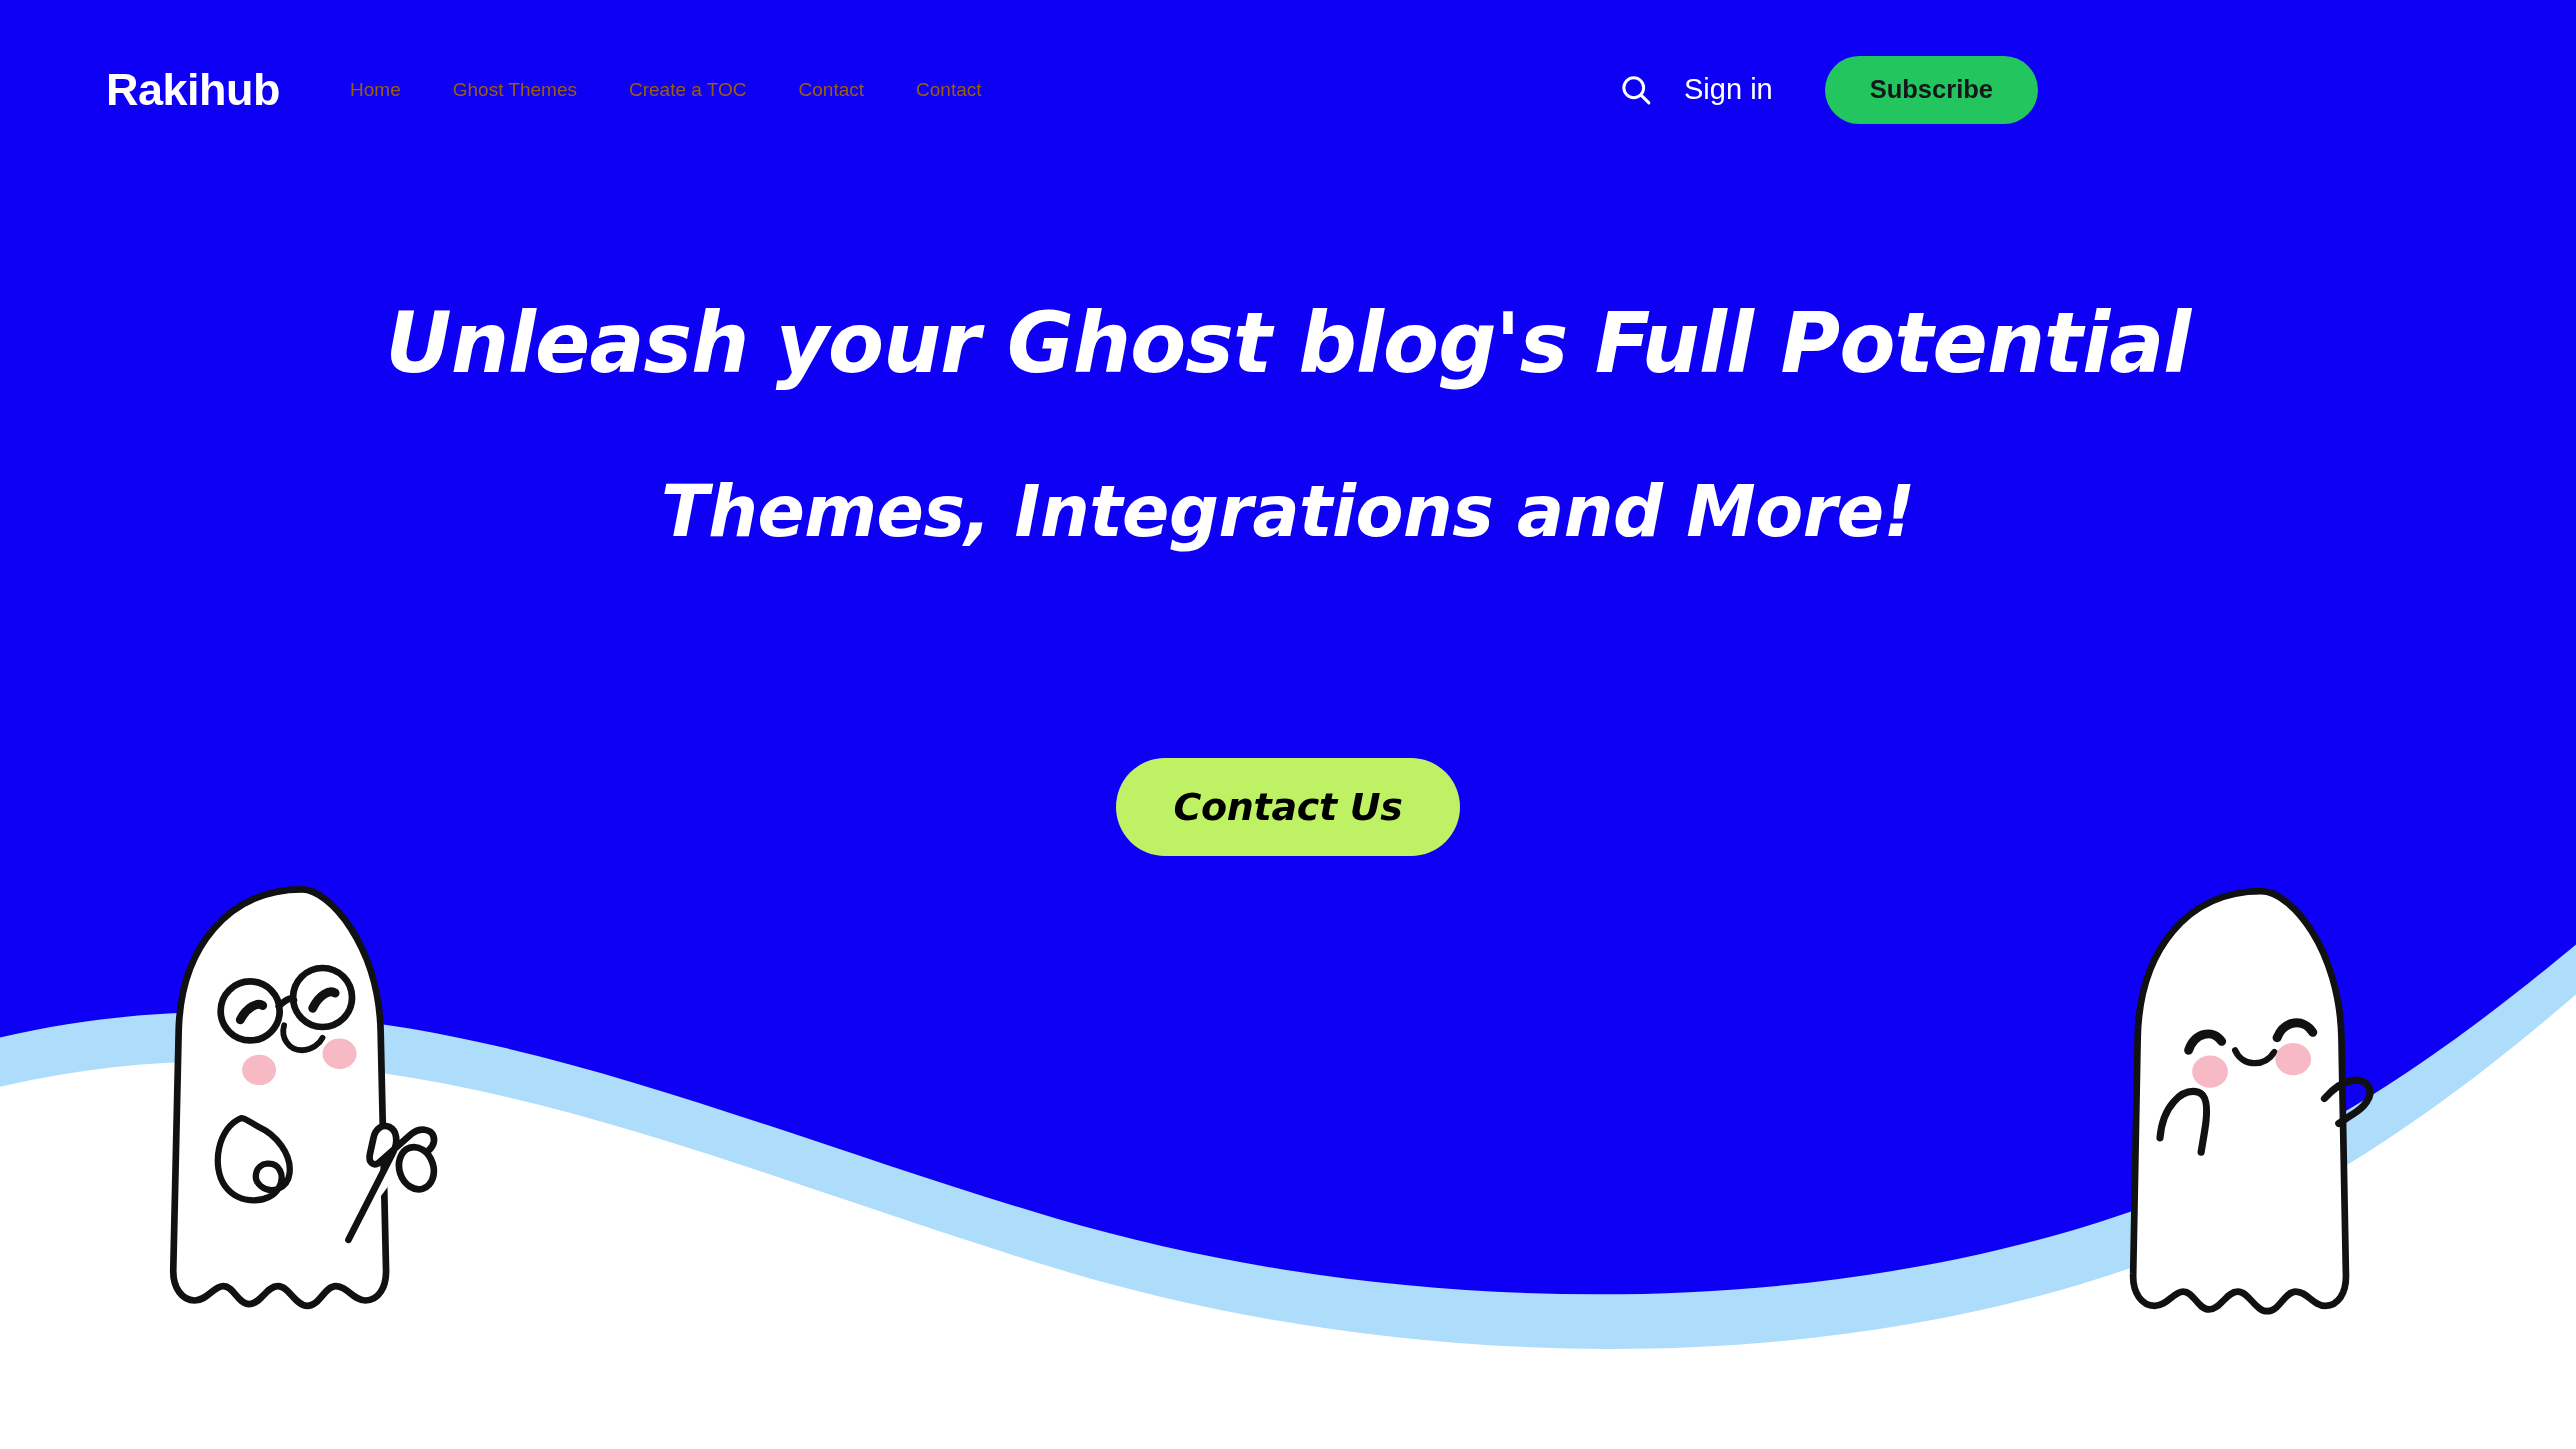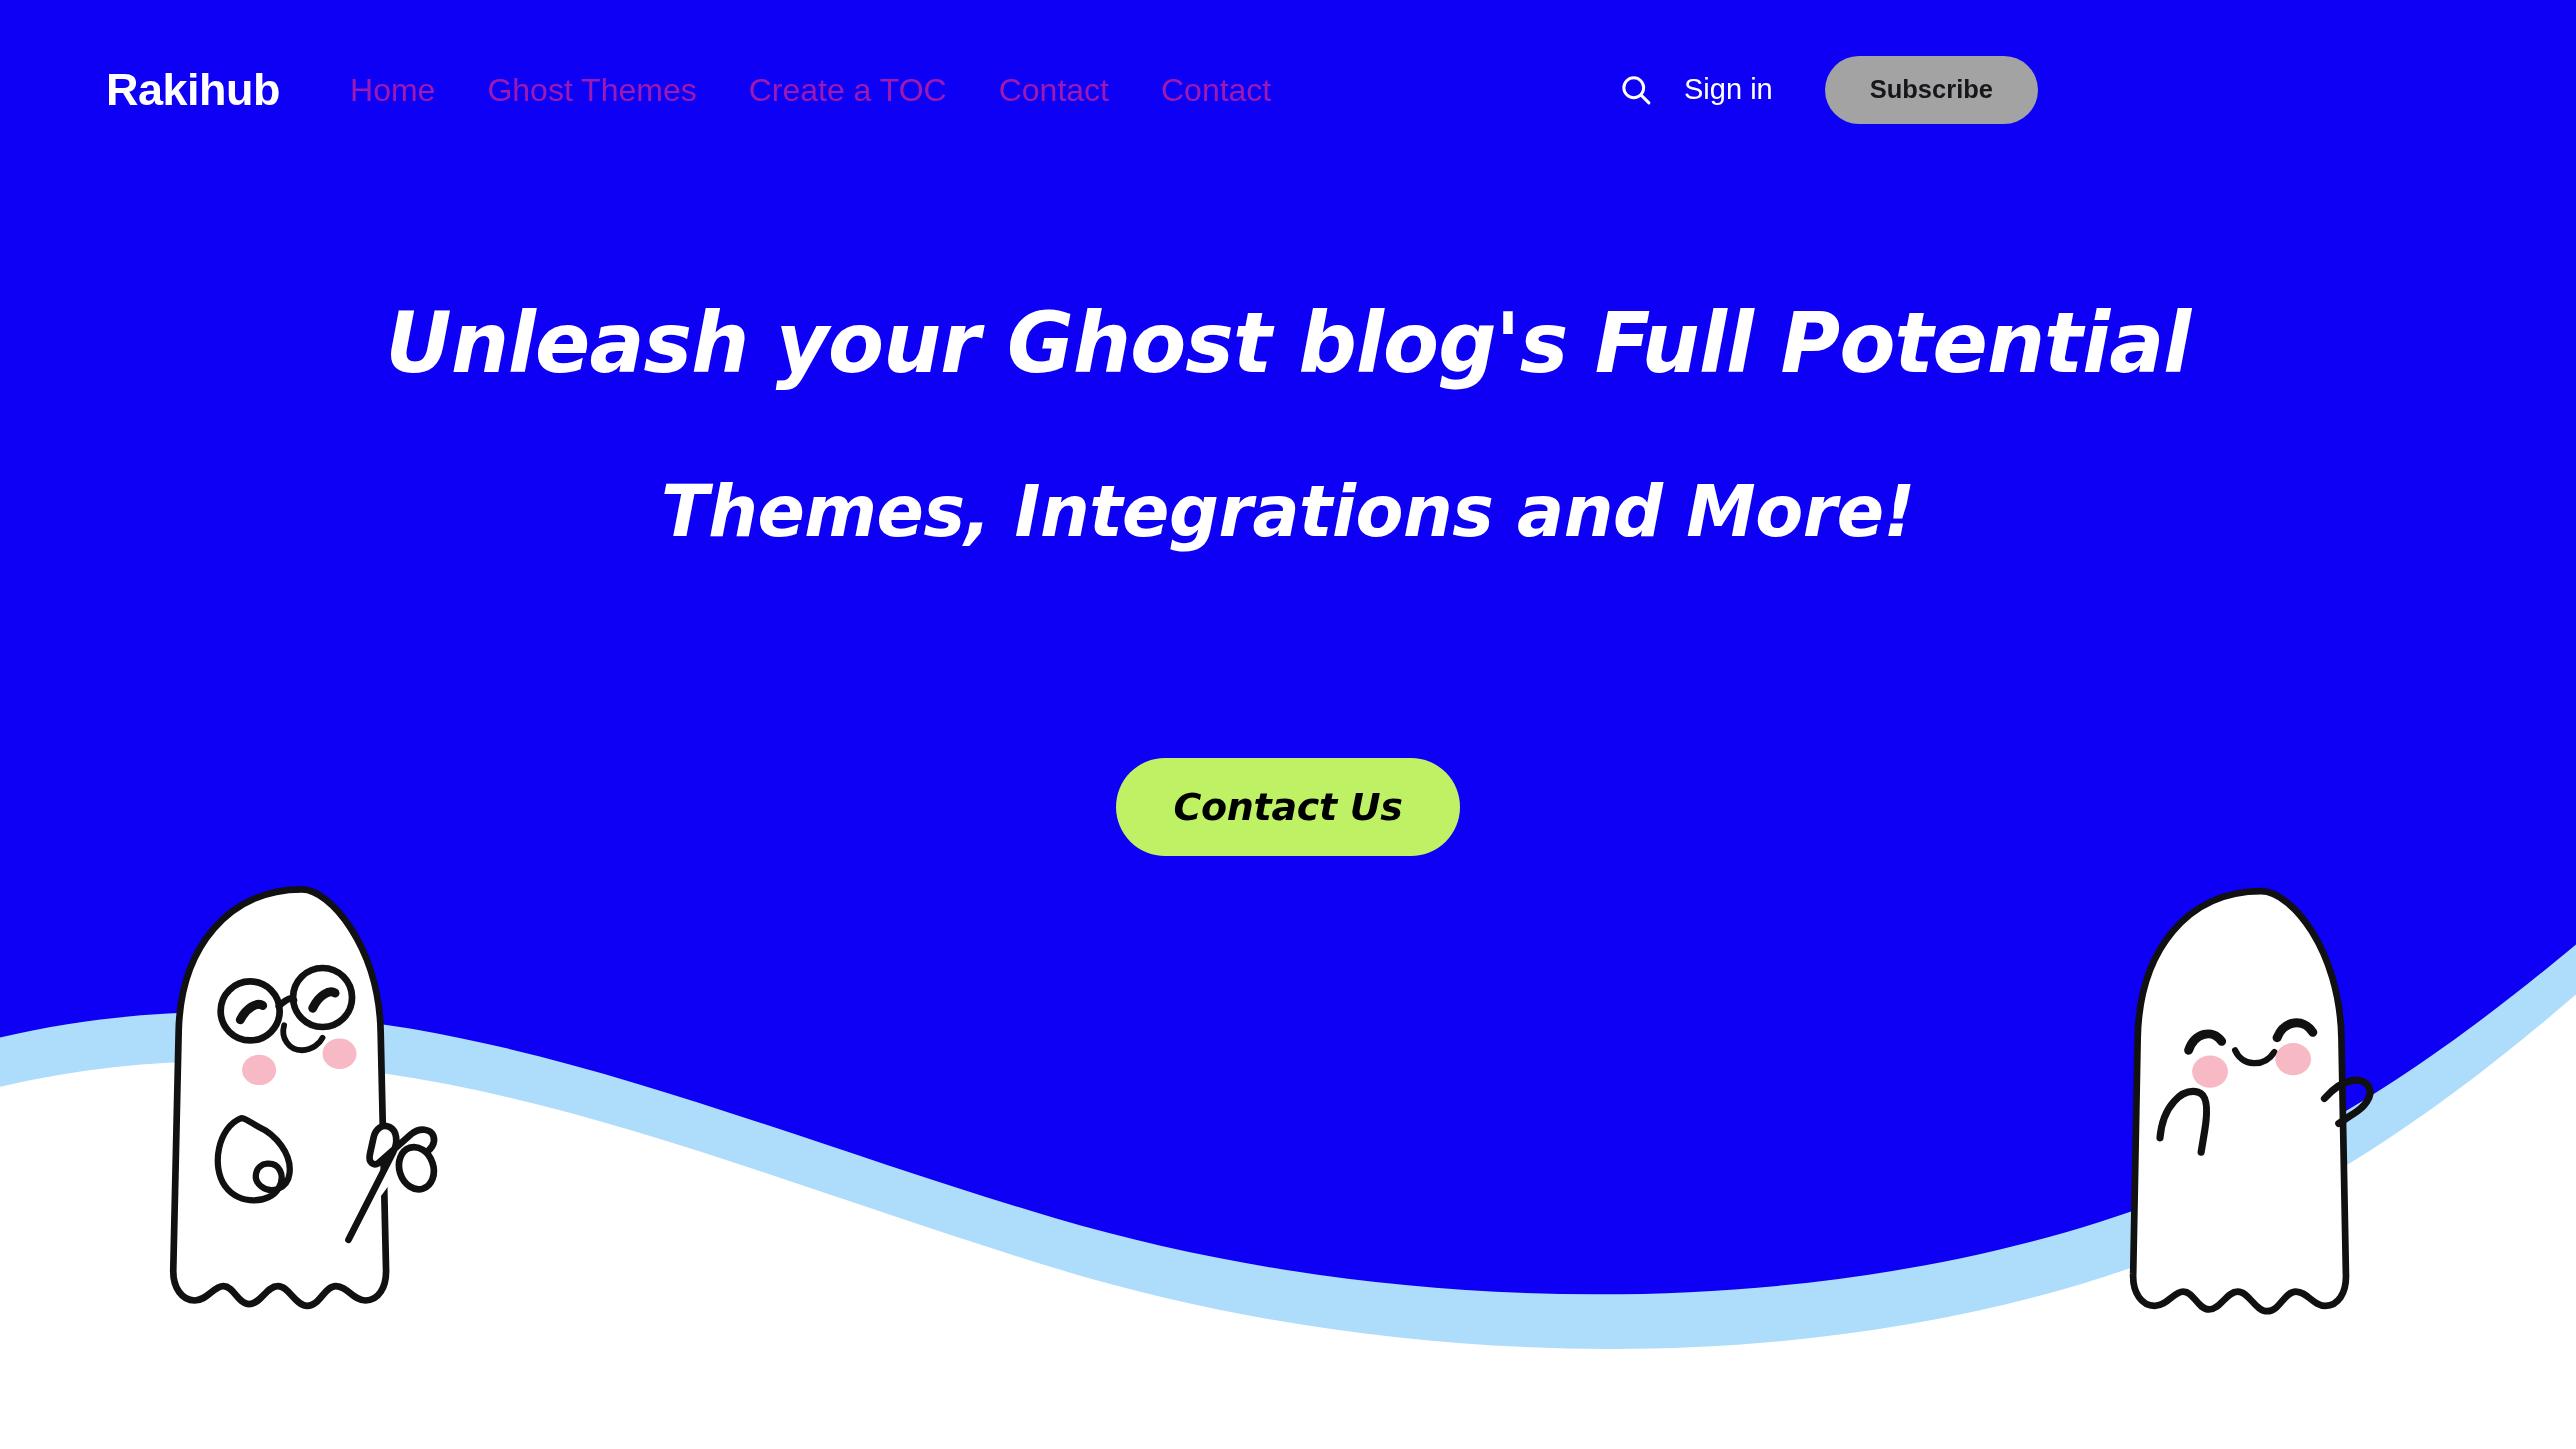--- a/index.html
+++ b/index.html
@@ -54,23 +54,23 @@
     margin-right: 70px;
   }
 
   .main-nav {
     display: flex;
     align-items: center;
     gap: 52px;
     flex: 0 0 auto;
   }
   .nav-link {
-    font-size: 32px;
+    font-size: 19px;
     font-weight: 500;
-    color: #a21caf;
+    color: #a16207;
     text-decoration: none;
     white-space: nowrap;
     line-height: 1;
     opacity: 0.96;
   }
 
   .header-right {
     margin-left: auto;
     display: flex;
     align-items: center;
@@ -100,21 +100,21 @@
     margin-right: 52px;
   }
 
   .subscribe-btn {
     display: inline-flex;
     align-items: center;
     justify-content: center;
     height: 68px;
     padding: 0 45px;
     border-radius: 34px;
-    background: #a3a3a3;
+    background: #22c55e;
     color: #15171a;
     font-size: 25.5px;
     font-weight: 700;
     border: none;
     cursor: pointer;
     white-space: nowrap;
     line-height: 1;
     font-family: "Liberation Sans", sans-serif;
   }
 

